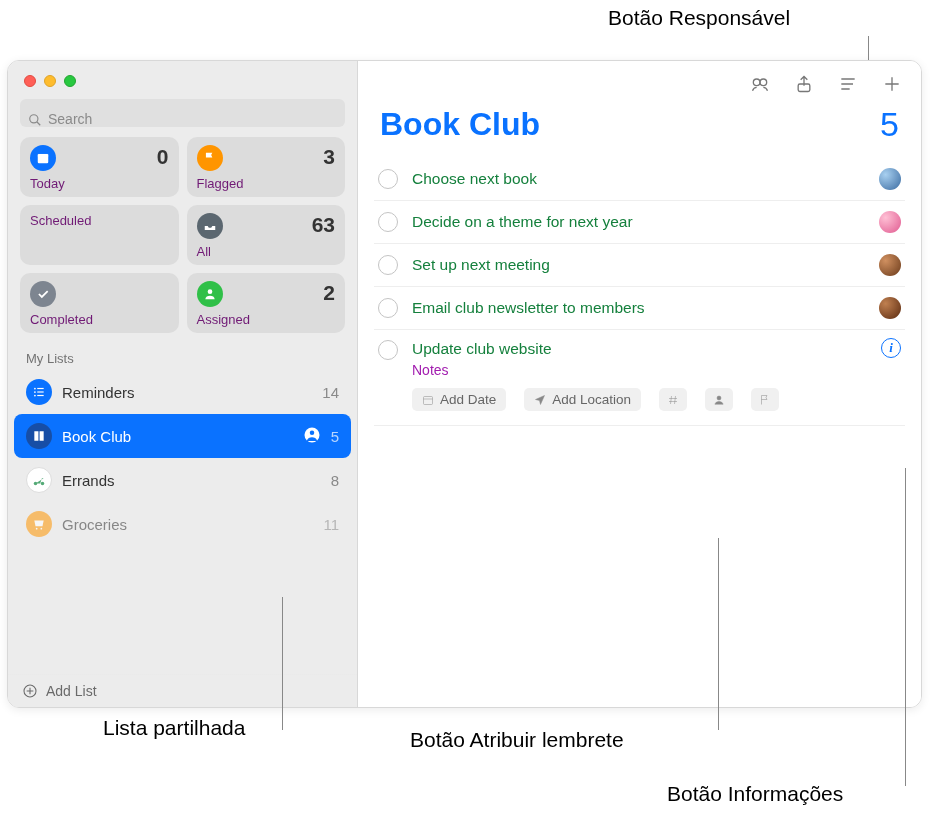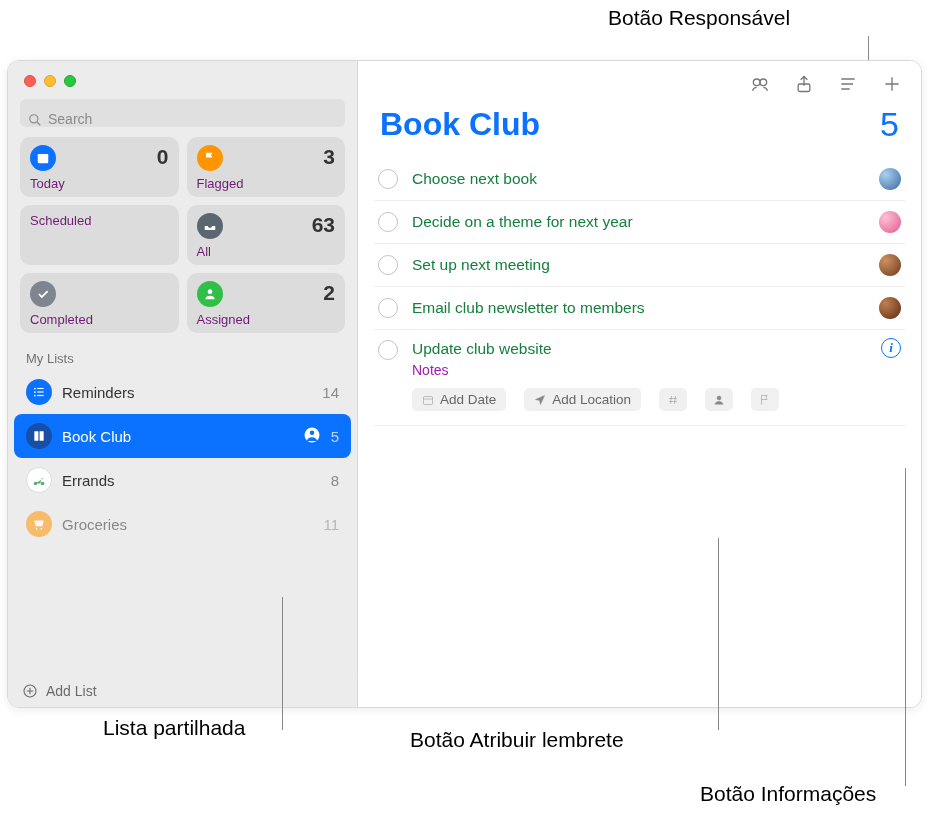--- a/index.html
+++ b/index.html
@@ -449,14 +449,14 @@
 
   </div>
 </div>
 
 <div class="callout" style="top:716px; left:67px;margin-left:36px;">Lista partilhada</div>
 <div class="callout-line" style="top:597px; left:282px; width:1px; height:133px;"></div>
 
 <div class="callout" style="top:728px; left:410px;">Botão Atribuir lembrete</div>
 <div class="callout-line" style="top:538px; left:718px; width:1px; height:192px;"></div>
 
-<div class="callout" style="top:782px; left:700px;">Botão Informações</div>
+<div class="callout" style="top:782px; left:667px;">Botão Informações</div>
 <div class="callout-line" style="top:468px; left:905px; width:1px; height:318px;"></div>
 
 </body></html>

